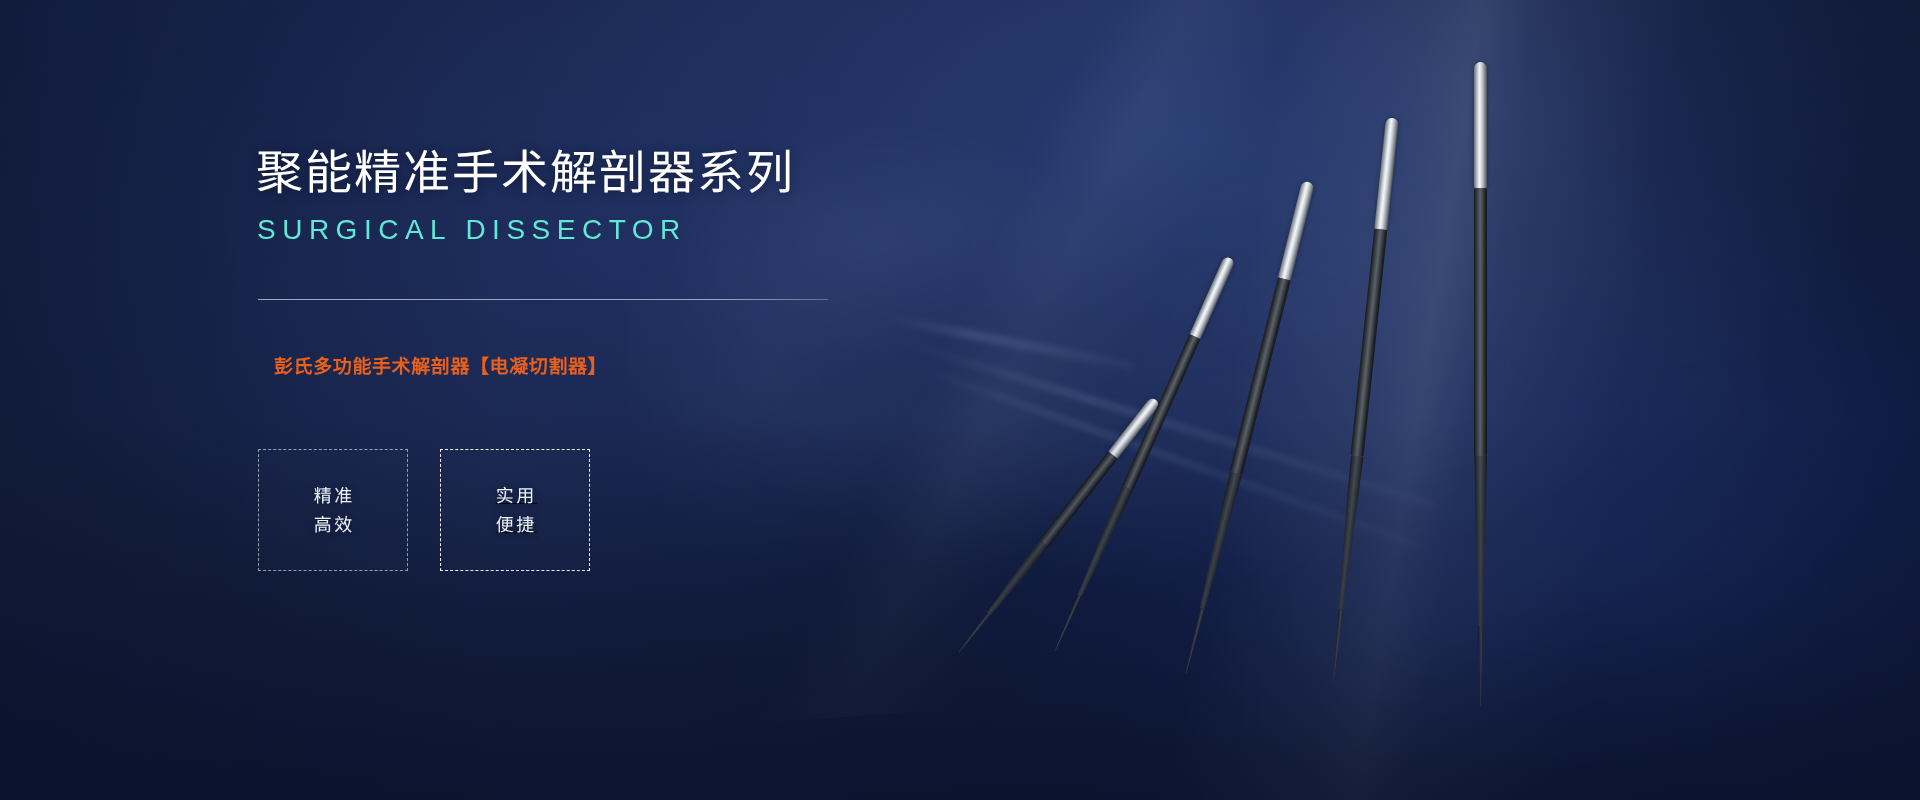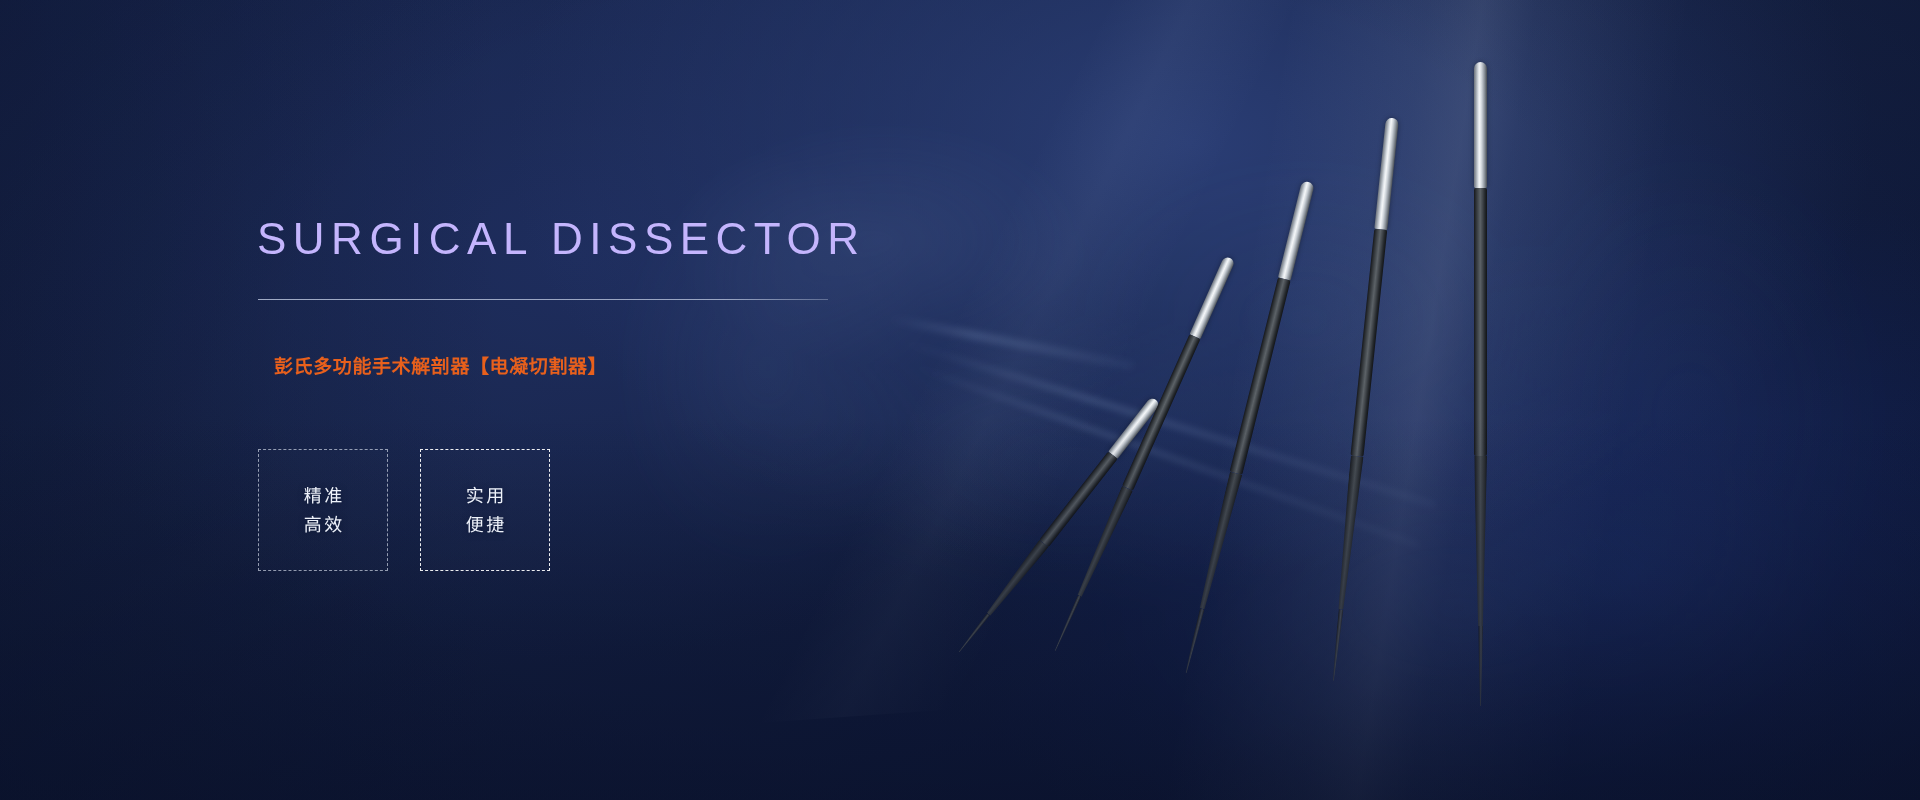--- a/index.html
+++ b/index.html
@@ -125,25 +125,25 @@
     color: #ffffff;
     white-space: nowrap;
     text-shadow: 0 1px 10px rgba(5,12,35,.55);
   }
 
   .title-en {
     position: absolute;
     top: 213px;
     left: 1px;
     margin: 0;
-    font-size: 44px;
+    font-size: 28px;
     line-height: 1.18;
     letter-spacing: 6.5px;
     font-weight: 300;
-    color: #c4b5fd;
+    color: #5eead4;
     white-space: nowrap;
   }
 
   .divider {
     position: absolute;
     top: 299px;
     left: 2px;
     width: 570px;
     height: 1px;
     background: linear-gradient(to right, rgba(198,208,230,.78) 0%, rgba(198,208,230,.72) 82%, rgba(198,208,230,.35) 100%);
@@ -164,32 +164,33 @@
 
   
   .features {
     position: absolute;
     top: 449px;
     left: 2px;
     display: flex;
     gap: 32px;
   }
   .feature-box {
-    width: 130px;
+    width: 150px;
     height: 122px;
     display: flex;
     flex-direction: column;
     align-items: center;
     justify-content: center;
     gap: 11px;
     border: 1px dashed rgba(226,233,246,.62);
     background: rgba(255,255,255,.012);
   }
   .feature-box.bright {
     border-color: rgba(255,255,255,.92);
+    text-decoration: underline;
   }
   .feature-line {
     font-size: 18px;
     line-height: 1;
     letter-spacing: 2.5px;
     color: #eef2fa;
     text-shadow: 0 1px 6px rgba(6,14,38,.55);
     text-indent: 2.5px;
   }
 
@@ -284,20 +285,21 @@
         <div class="shaft" style="width: 13px; height: 268px; top: 126px;"></div>
         <div class="taper" style="width: 13px; height: 170px; top: 394px; clip-path: polygon(0px 0px, 100% 0px, 68% 100%, 32% 100%);"></div>
         <div class="needle" style="width: 5px; height: 80px; top: 564px; clip-path: polygon(0px 0px, 100% 0px, 58% 100%, 42% 100%);"></div>
       </div>
     </div>
 
   <div class="bg-vignette"></div>
 
   <div class="content">
 
+    <h1 class="title-cn">聚能精准手术解剖器系列</h1>
 
     <h2 class="title-en">SURGICAL DISSECTOR</h2>
 
     <div class="divider"></div>
 
     <p class="subtitle-cn">彭氏多功能手术解剖器【电凝切割器】</p>
 
     <div class="features">
         <div class="feature-box">
           <span class="feature-line">精准</span>

